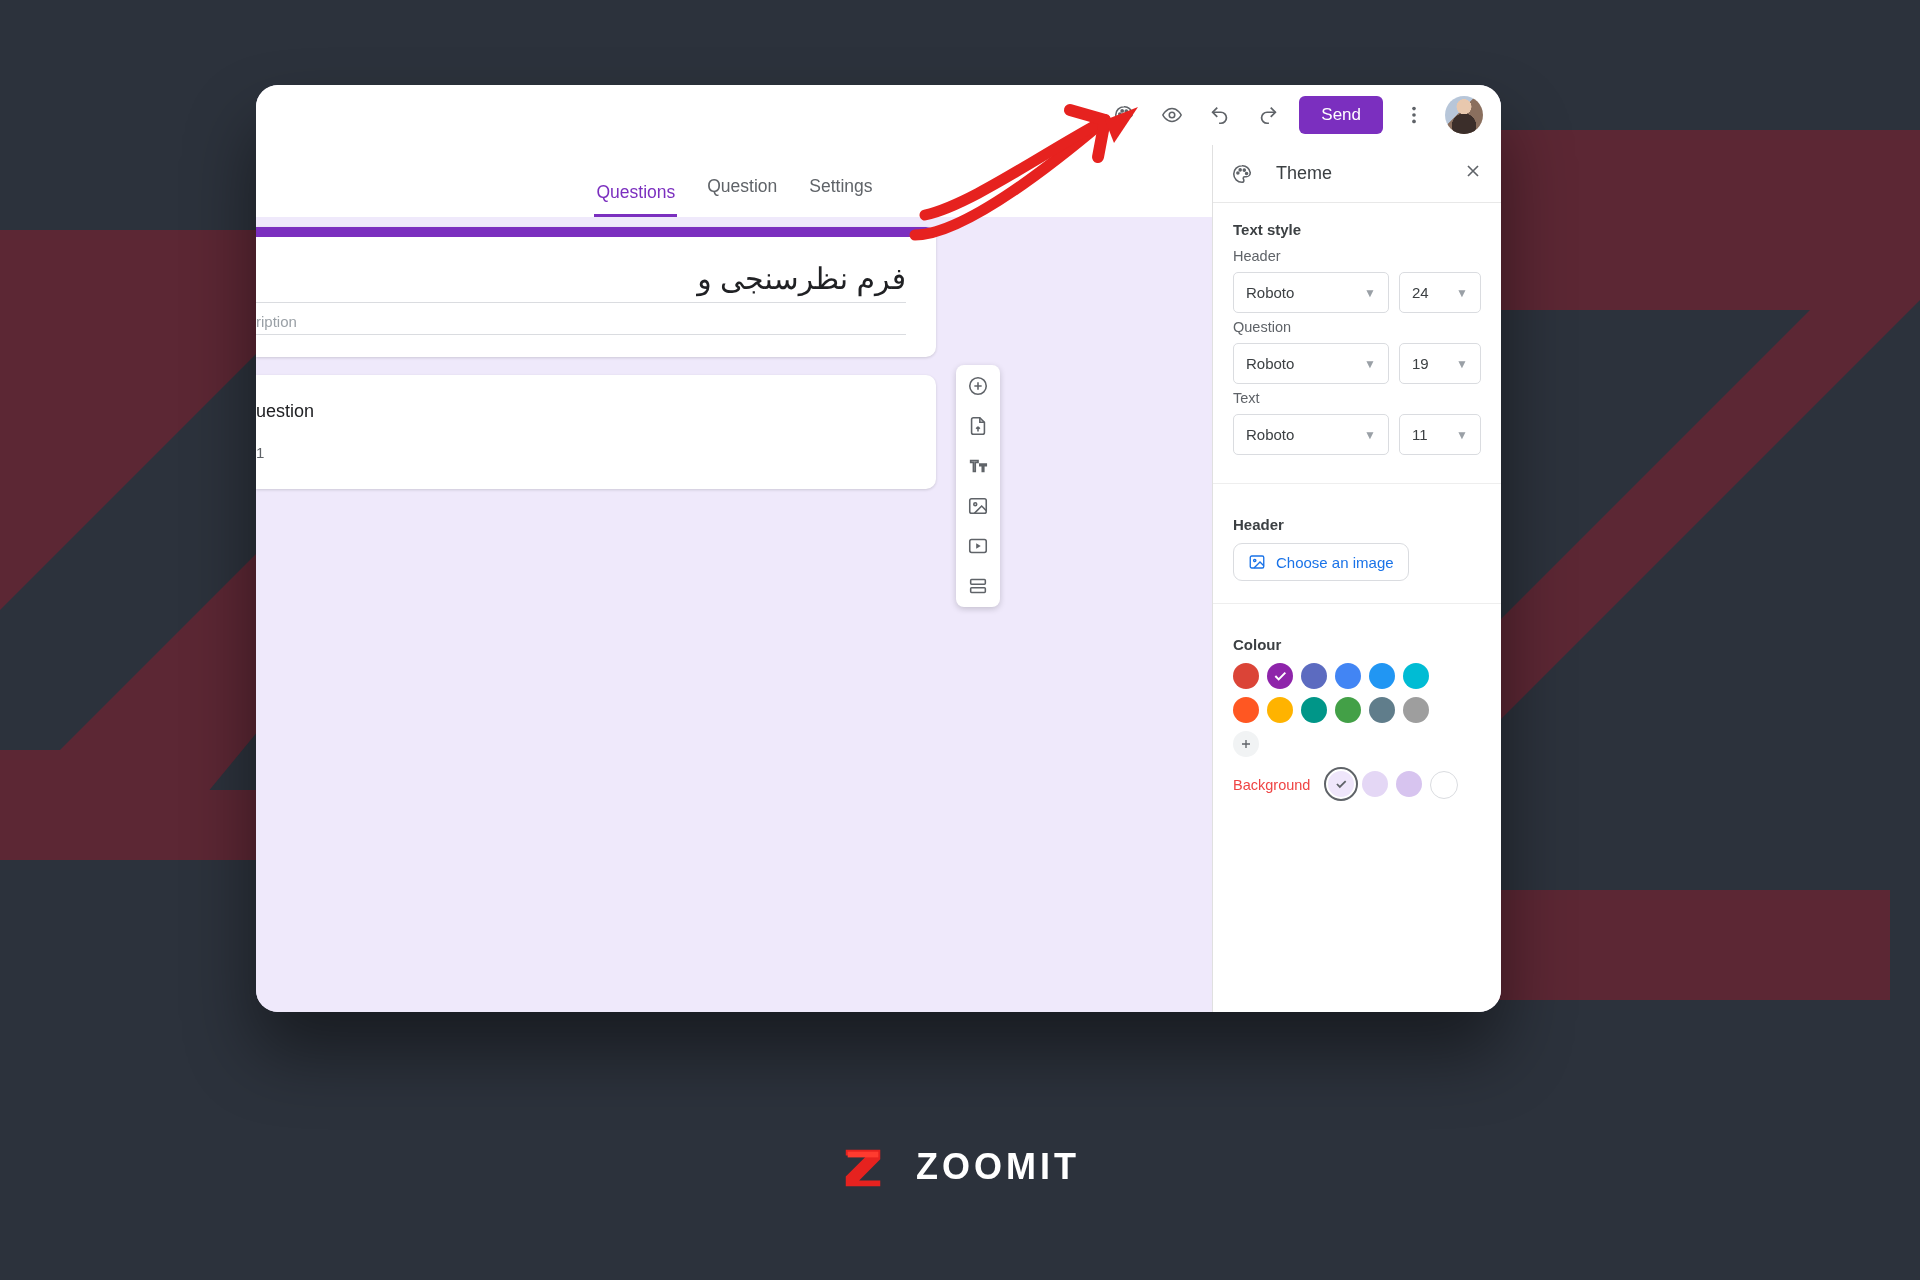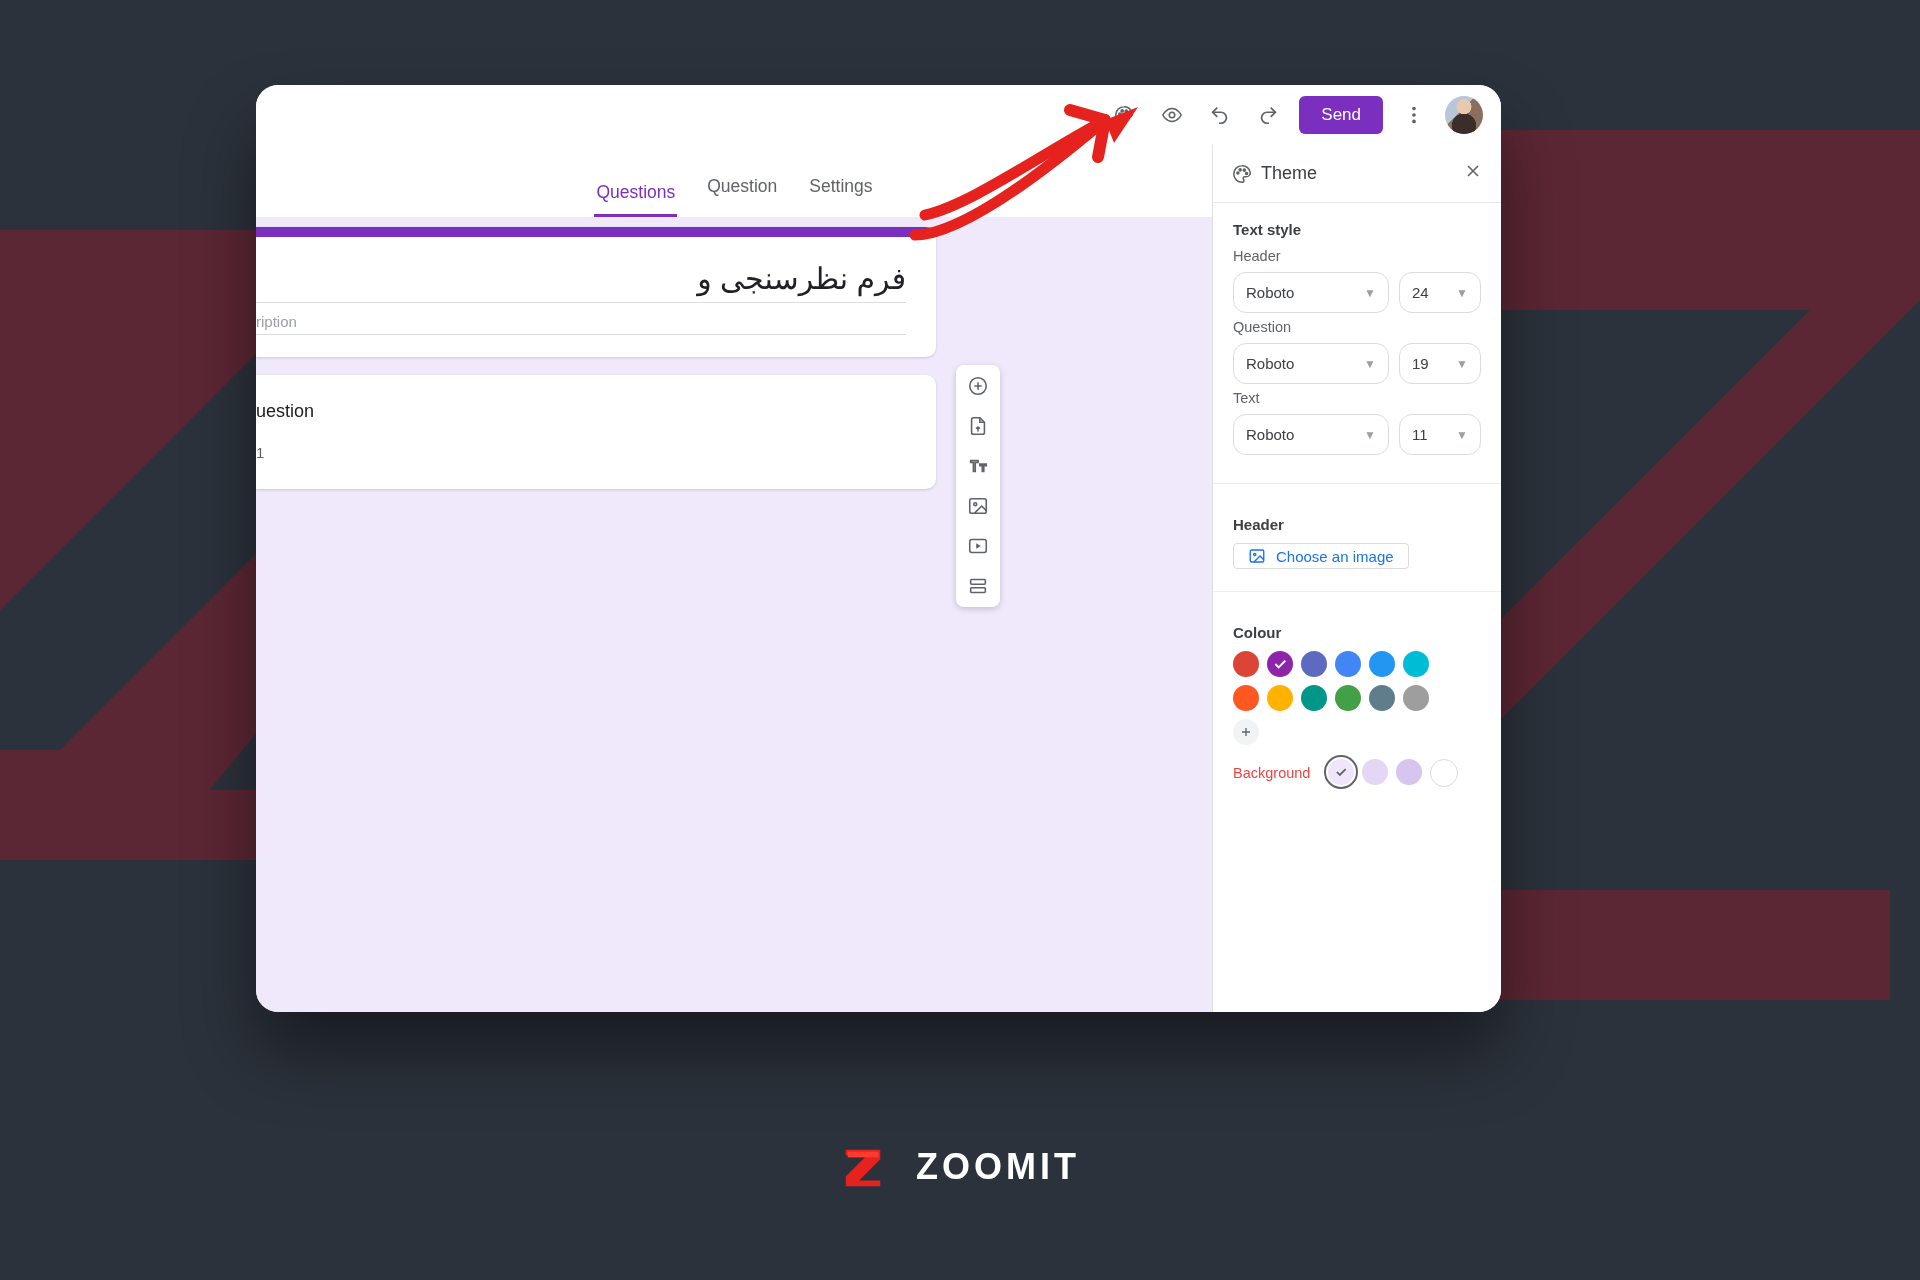--- a/index.html
+++ b/index.html
@@ -178,48 +178,48 @@
   
   .themepanel {
     position:absolute;
     top:60px; right:0; bottom:0;
     width: 288px;
     background:#fff;
     border-left:1px solid #e0e0e0;
     overflow:auto;
   }
   .tp-head{
-    display:flex; align-items:center; gap:8px;
+    display:flex; align-items:center; gap:23px;
     padding: 16px 18px;
     border-bottom:1px solid #e8e8e8;
     color:#3c4043;
     font-size: 18px;
   }
   .tp-head .close { margin-left:auto; cursor:pointer; color:#5f6368;}
   .tp-sec { padding: 18px 20px 8px 20px; }
   .tp-sec h4 { margin:0 0 10px 0; font-size:15px; font-weight:600; color:#3c4043; }
   .tp-sec .lbl { color:#5f6368; font-size:14.5px; margin: 6px 0 8px 0; }
   .selrow { display:flex; gap:10px; margin-bottom: 6px;}
   .sel {
     border:1px solid #dadce0;
-    border-radius:13px;
+    border-radius:5px;
     padding: 11px 12px;
     display:flex; align-items:center;
     color:#3c4043;
     font-size:15px;
     cursor:pointer;
   }
   .sel.grow { flex:1; min-width:0;}
   .sel .caret { margin-left:auto; color:#9aa0a6; font-size:12px;}
   .sel.sm { width:56px; justify-content:space-between;}
   .divider { height:1px; background:#eee; margin: 14px 0; }
   .choosebtn {
     display:inline-flex; align-items:center; gap:10px;
-    border:1px solid #dadce0; border-radius:4px;
-    padding: 3px 14px;
+    border:1px solid #dadce0; border-radius:9px;
+    padding: 9px 14px;
     color:#1a73e8;
     font-size:15px;
     font-weight:500;
     cursor:pointer;
   }
   .choosebtn svg{ width:18px; height:18px; }
 
   .swatches { display:flex; flex-wrap:wrap; gap:8px; margin-top:4px; max-width: 200px;}
   .sw {
     width:26px; height:26px; border-radius:50%;

